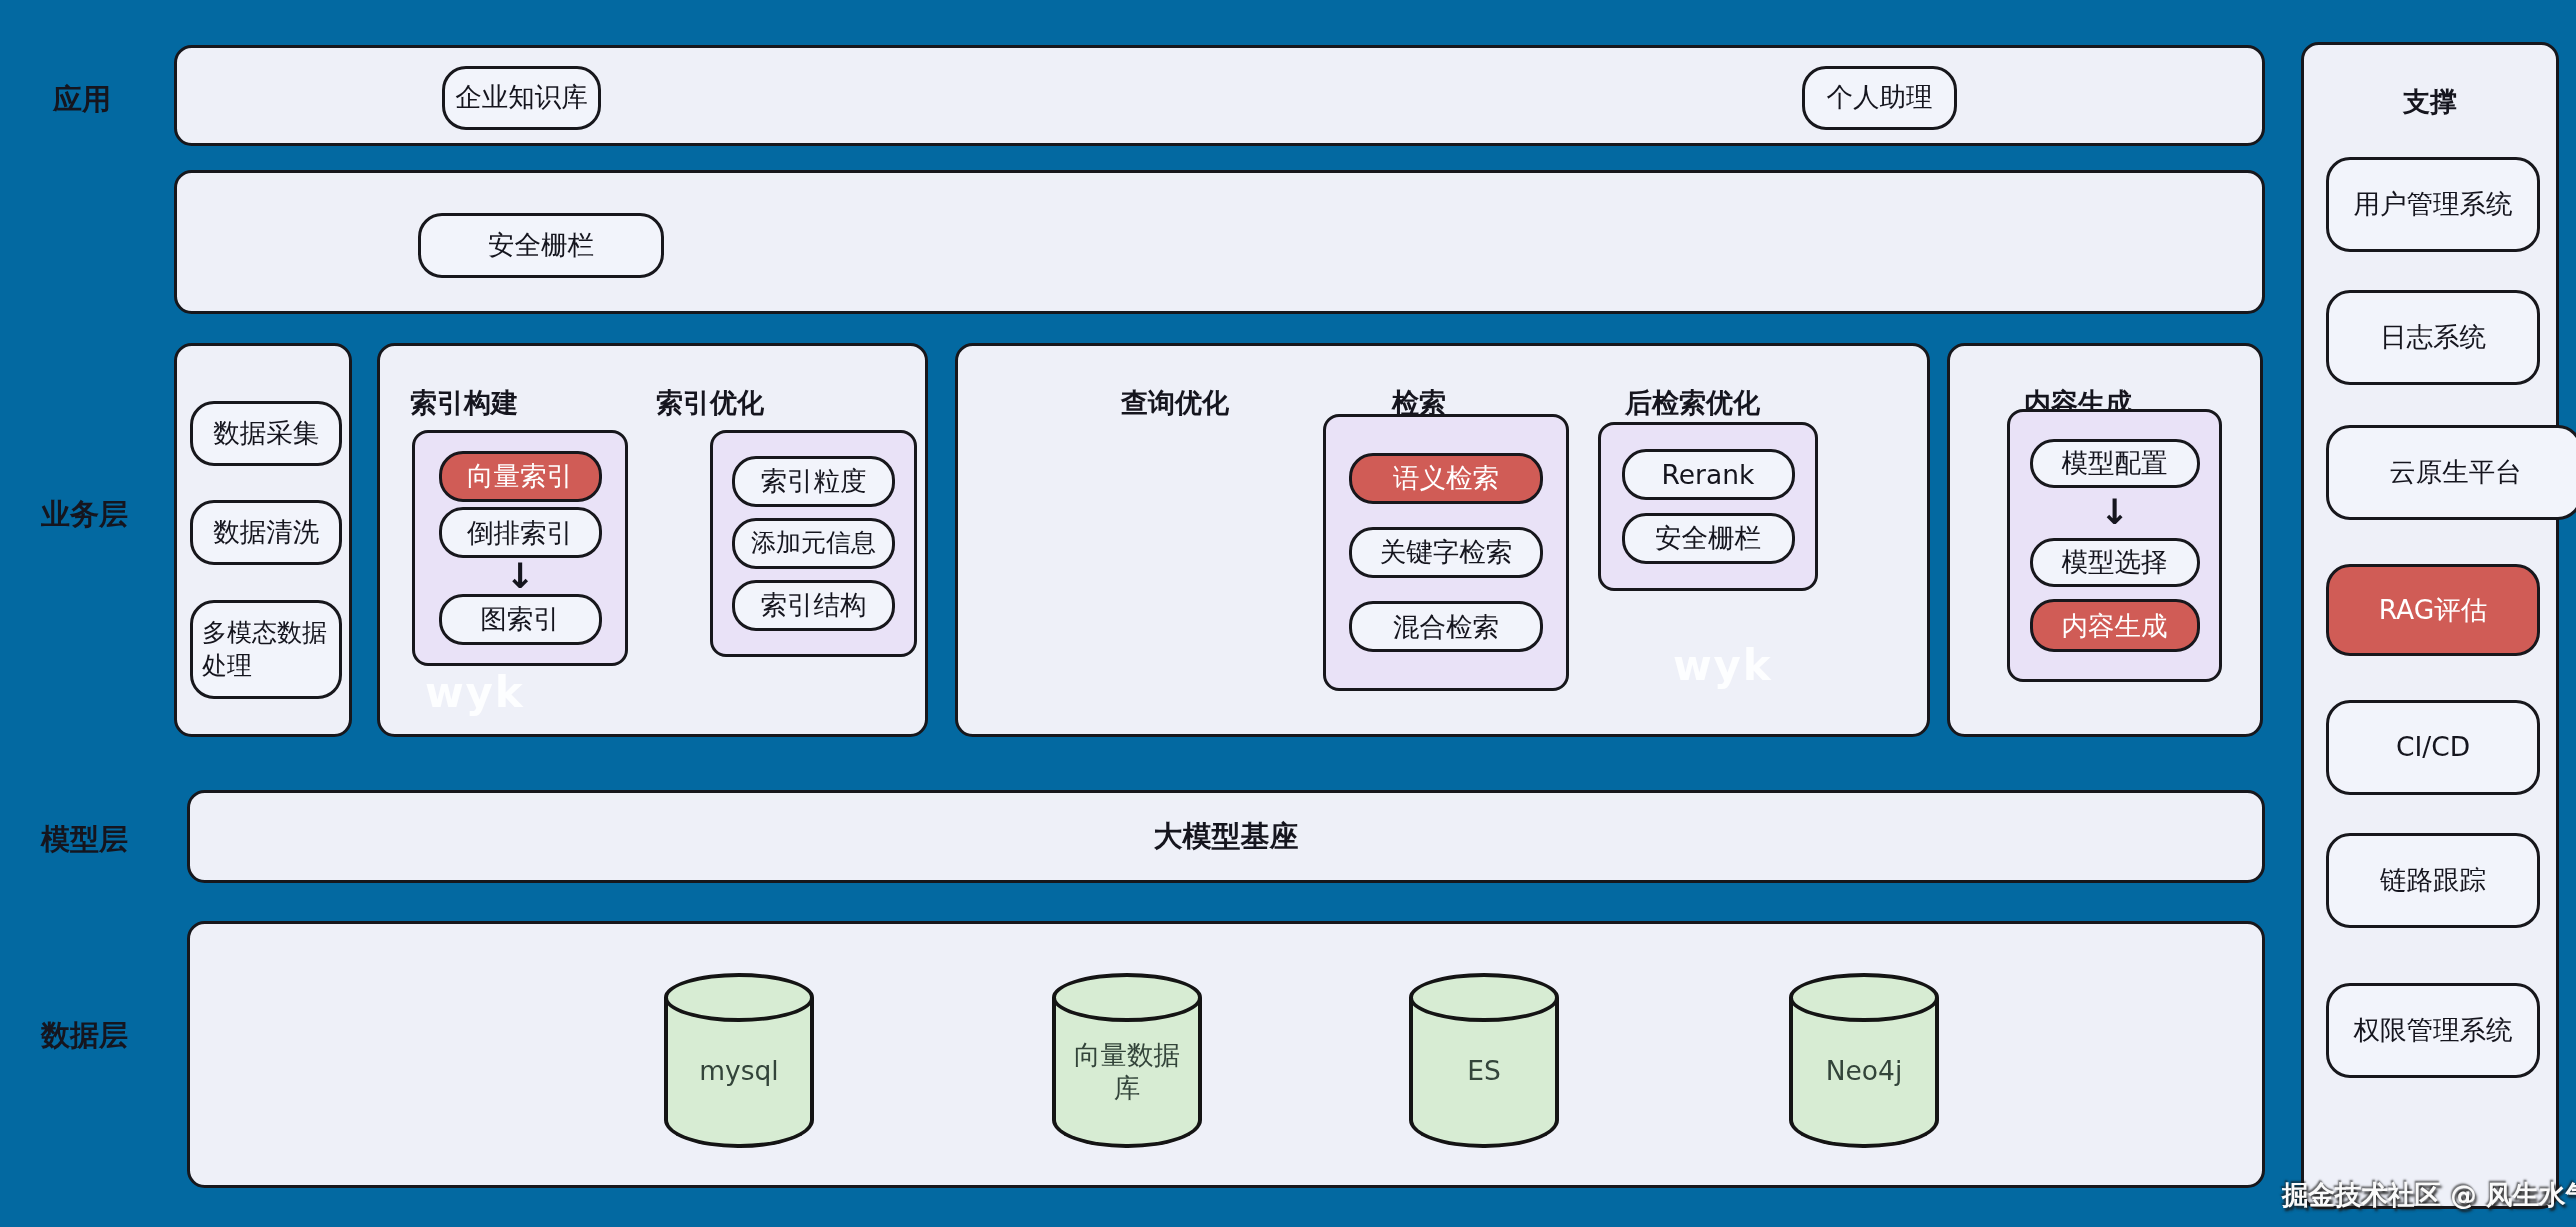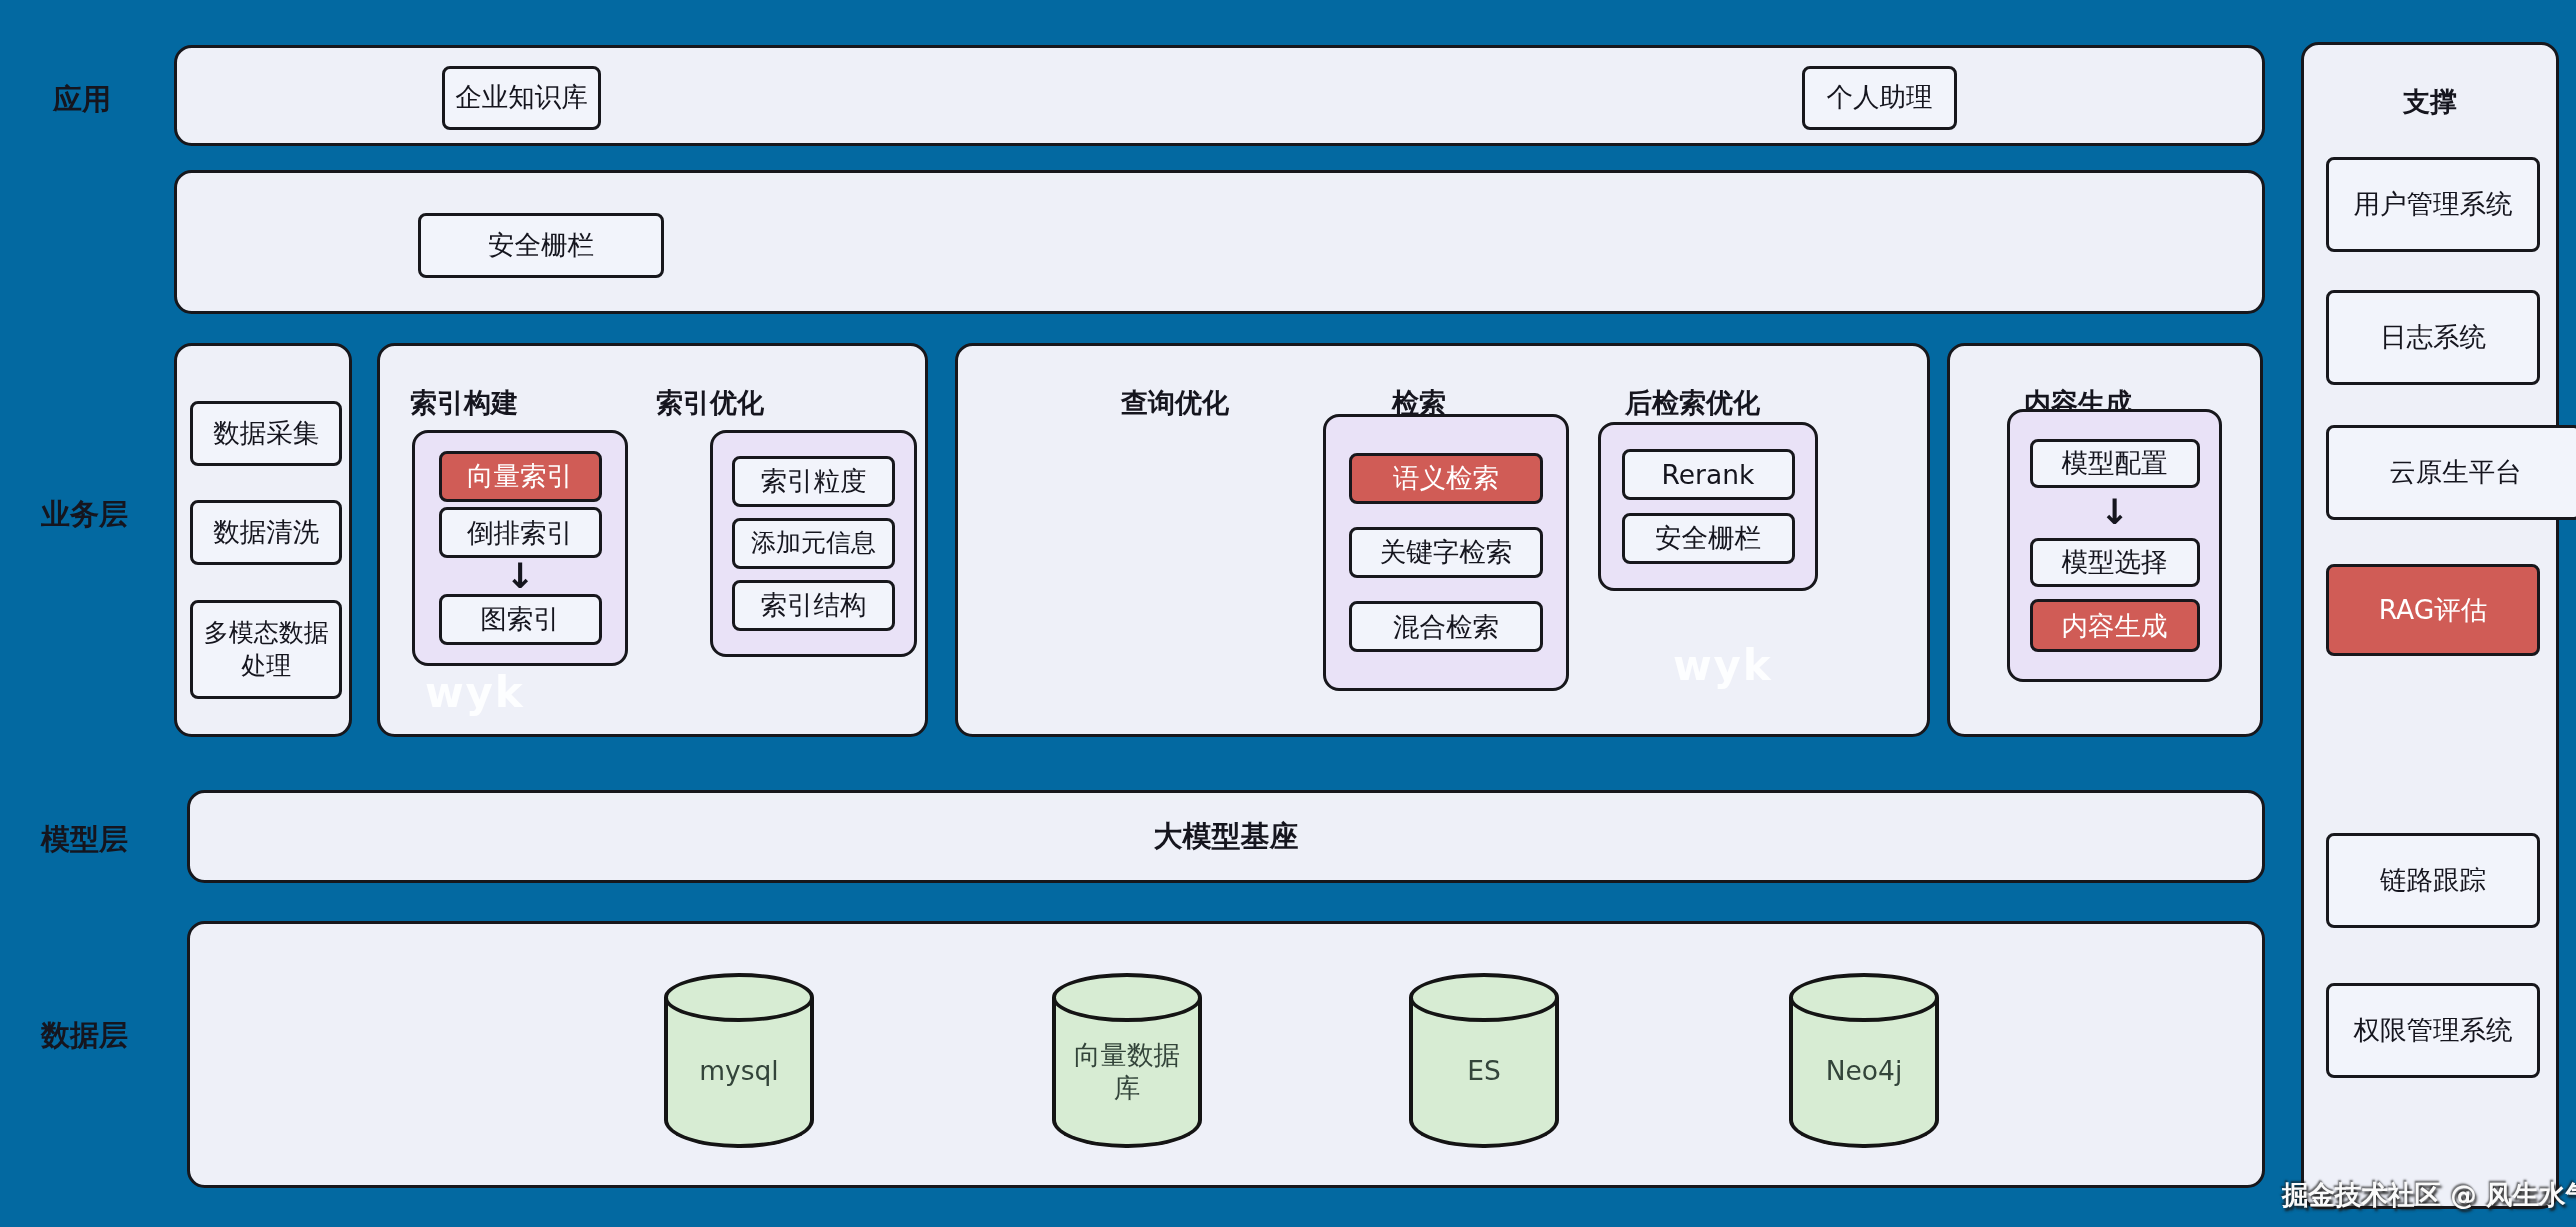--- a/index.html
+++ b/index.html
@@ -7,22 +7,22 @@
   .canvas {
     position:relative; width:2576px; height:1228px; background:#0369a1;
     font-family:"DejaVu Sans","Liberation Sans",sans-serif; color:#15151e;
   }
   .layer-label { position:absolute; font-size:29px; font-weight:600; color:#15151e; }
   .panel {
     position:absolute; background:#eef0f8; border:3.5px solid #17171c; border-radius:17.7px;
   }
   .title { position:absolute; font-size:27px; font-weight:600; color:#15151e; white-space:nowrap; }
   .btn {
-    display:flex; align-items:center; justify-content:center; text-align:center;
-    background:#f2f4fb; border:3.5px solid #17171c; border-radius:8px;
+    display:flex; align-items:center; justify-content:center; text-align:left;
+    background:#f2f4fb; border:3.5px solid #17171c; border-radius:24px;
     font-size:26.5px; line-height:1.3; color:#15151e; padding:3.5px 8.8px;
   }
   .btn.red { background:#d05c56; color:#ffffff; }
   .abs { position:absolute; }
   .group {
     position:absolute; background:#e9e2f7; border:3.5px solid #17171c; border-radius:16px;
     display:flex; flex-direction:column; align-items:center; justify-content:space-evenly;
     padding:12.4px 0;
   }
   .arrow { font-size:35px; font-weight:700; line-height:0.7; color:#15151e; }
@@ -154,20 +154,21 @@
       <div class="cyl-label">Neo4j</div>
     </div>
   </div>
 
   <div class="panel" style="left:2301px; top:42px; width:258px; height:1167px;">
     <div class="title" style="left:50%; transform:translateX(-50%); top:39px;">支撑</div>
     <div class="btn abs" style="left:22px; top:112px;  width:214px; height:95px;">用户管理系统</div>
     <div class="btn abs" style="left:22px; top:245px;  width:214px; height:95px;">日志系统</div>
     <div class="btn abs" style="left:22px; top:380px;  width:256px; height:95px;padding-left:12px;">云原生平台</div>
     <div class="btn red abs" style="left:22px; top:519px; width:214px; height:92px;">RAG评估</div>
+    <div class="btn abs" style="left:22px; top:655px;  width:214px; height:95px;">CI/CD</div>
     <div class="btn abs" style="left:22px; top:788px;  width:214px; height:95px;">链路跟踪</div>
     <div class="btn abs" style="left:22px; top:938px; width:214px; height:95px;">权限管理系统</div>
   </div>
 
   <div class="watermark-credit" style="left:2282px; top:1177px;">掘金技术社区 @ 风生水气</div>
 
 </div>
 
 
 </body></html>

